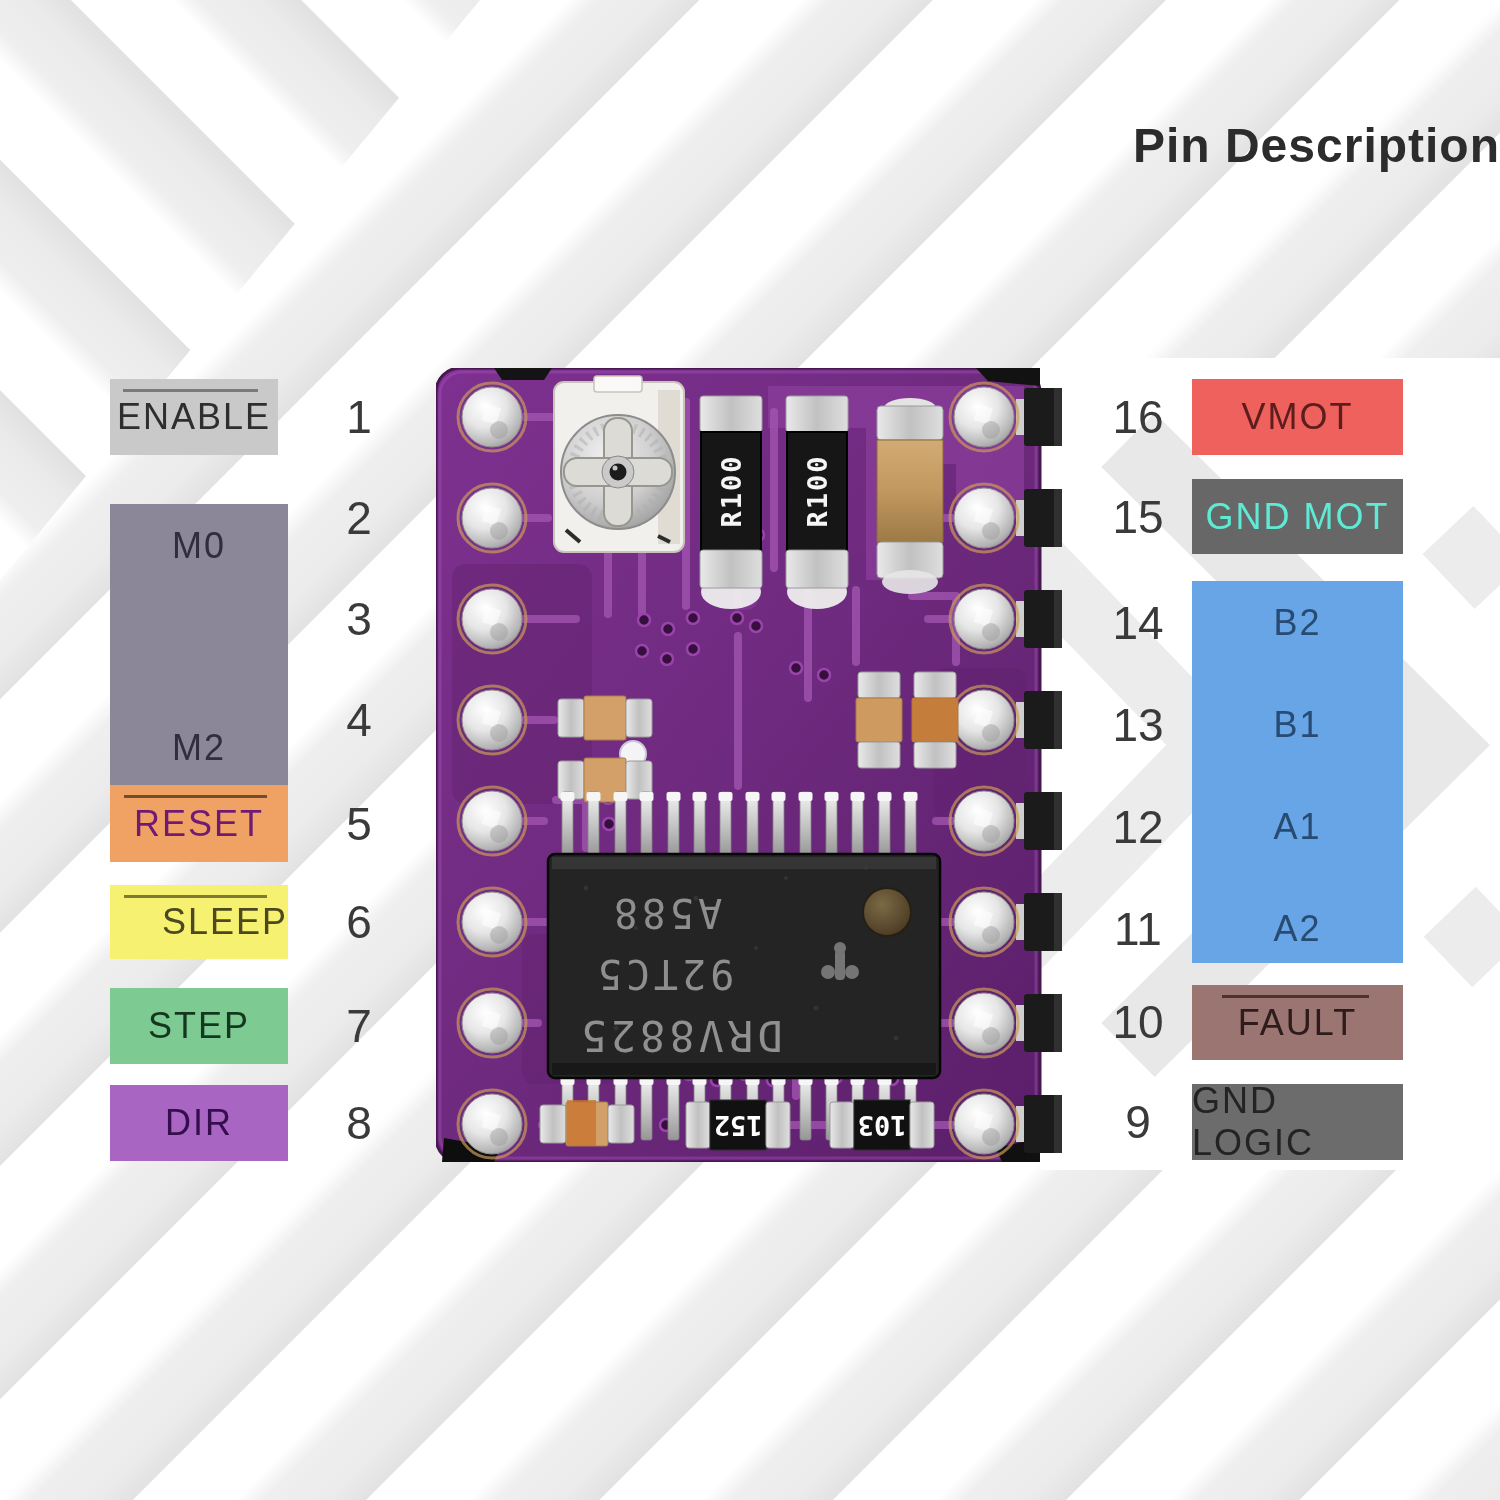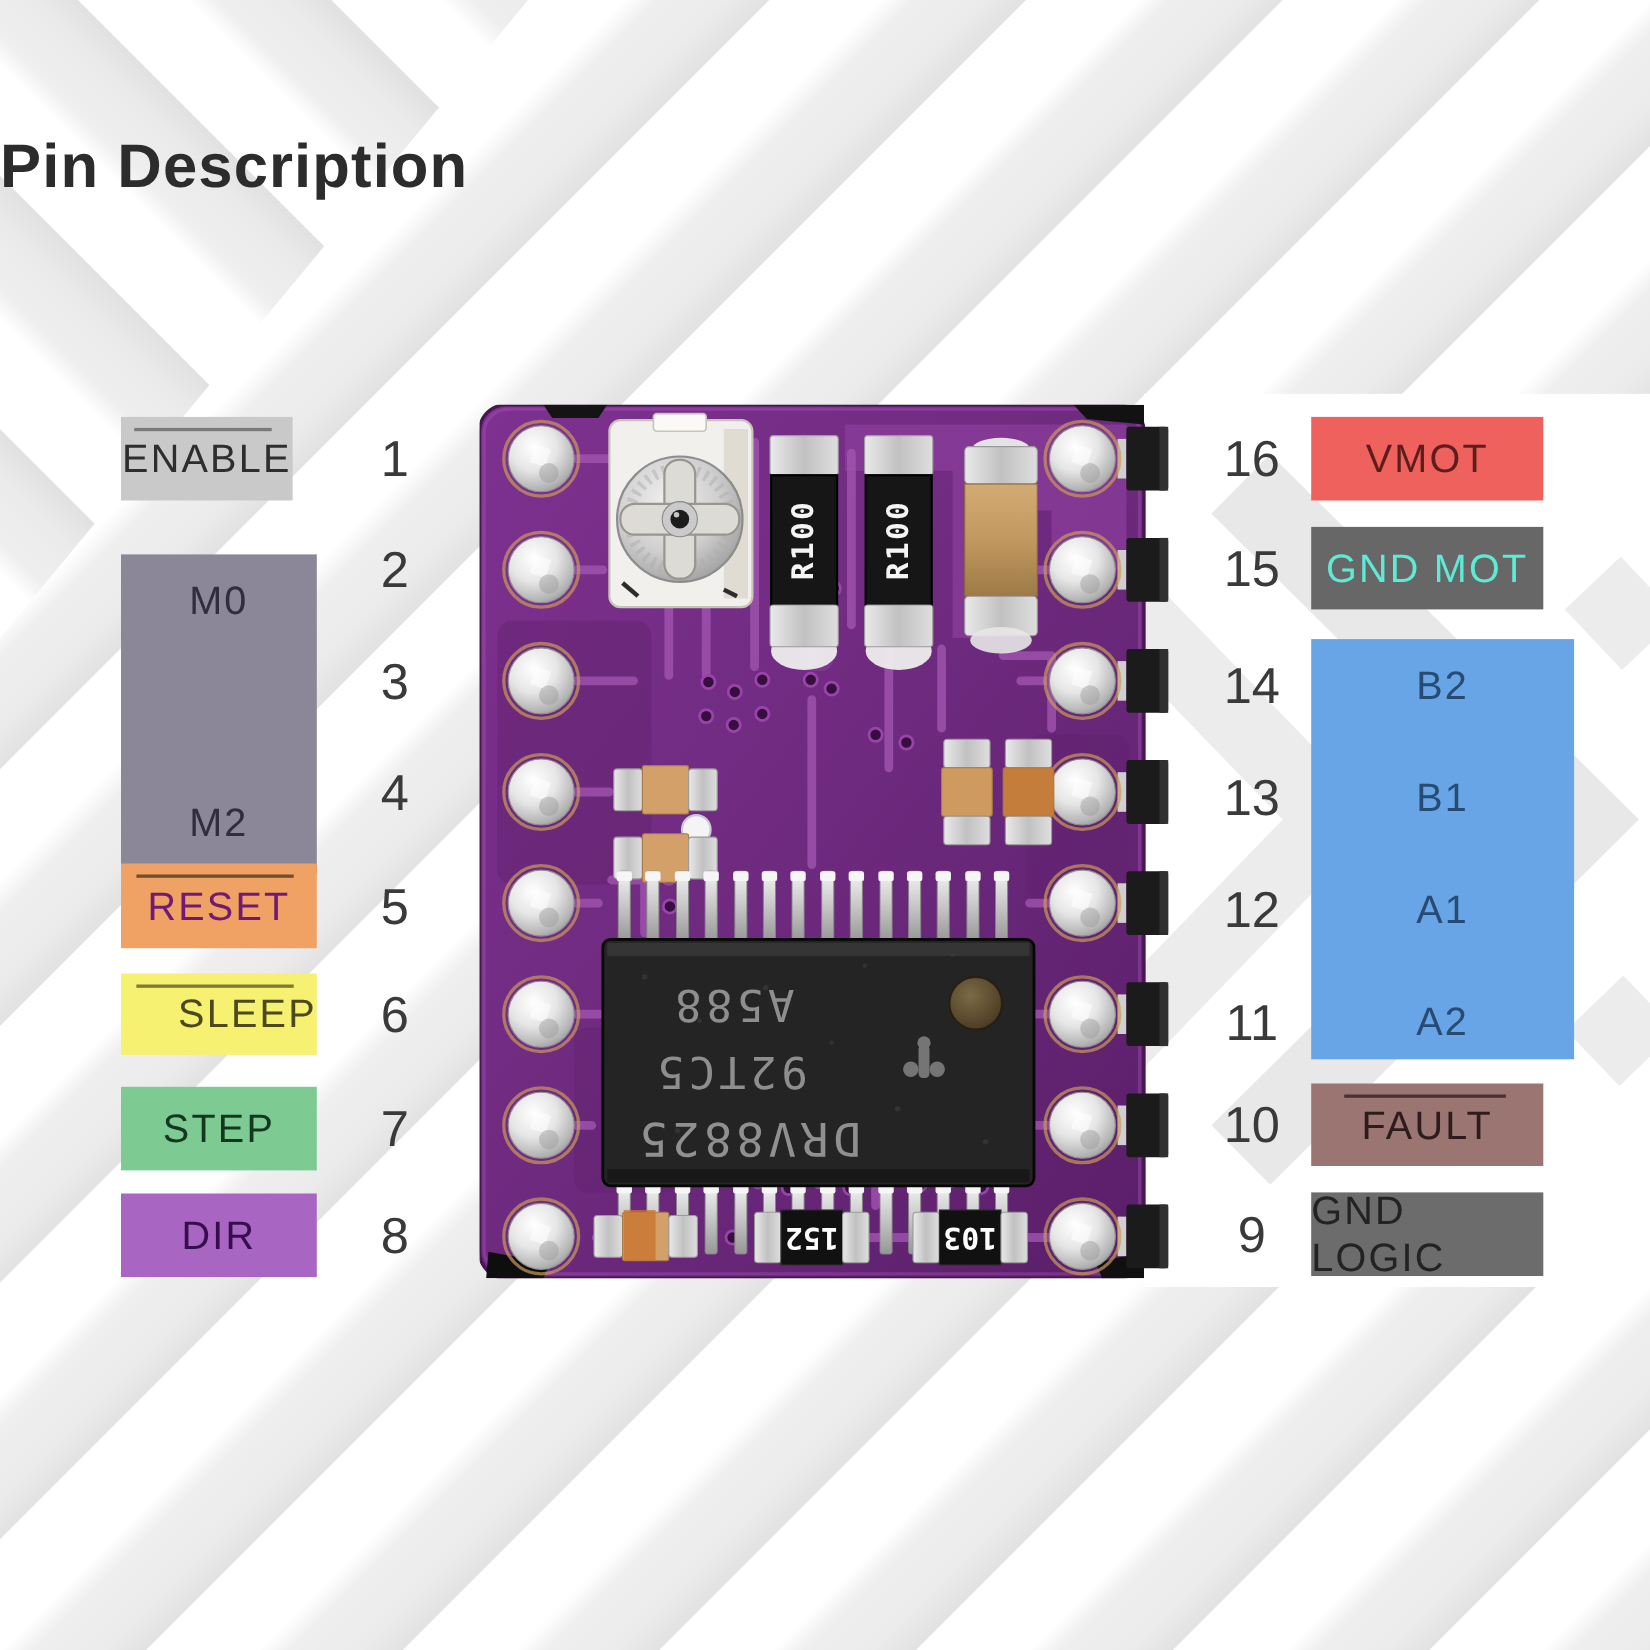--- a/index.html
+++ b/index.html
@@ -10,45 +10,45 @@
       #ffffff 0px,#ffffff 72px,#efefef 92px,#ebebeb 138px,#e2e2e2 164px,#ffffff 165px);
   }
   .bg-corner{
     position:absolute;left:0;top:0;width:520px;height:620px;
     background:repeating-linear-gradient(45deg,
       #ffffff 0px,#ffffff 70px,#efefef 90px,#eaeaea 134px,#e1e1e1 162px,#ffffff 163px);
     clip-path:polygon(0 0,480px 0,0 580px);
   }
   .bg-chevrons{position:absolute;left:0;top:0;}
   .title{
-    position:absolute;left:0;top:118px;width:1500px;text-align:left;
-    font-size:56px;font-weight:700;color:#2c2c2c;letter-spacing:1px;
+    position:absolute;left:0;top:118px;width:1500px;text-align:right;
+    font-size:48px;font-weight:700;color:#2c2c2c;letter-spacing:1px;
   }
   .pinbox{position:absolute;display:flex;align-items:center;justify-content:center;}
   .pinbox .lbl{font-size:36px;font-weight:300;letter-spacing:2px;}
   .overline{position:absolute;top:10px;left:8%;width:80%;height:3px;opacity:.75;}
   .groupbox{position:absolute;}
   .glabel{position:absolute;left:0;width:100%;height:60px;line-height:60px;text-align:center;
     font-size:36px;font-weight:300;letter-spacing:2px;}
   .num{position:absolute;height:62px;line-height:62px;text-align:center;
     font-size:46px;font-weight:300;color:#3a3a3a;}
   
-  .b-enable{left:110px;top:379px;width:156px;height:76px;background:#c9c9c9;color:#2e2e2e;}
+  .b-enable{left:110px;top:379px;width:168px;height:76px;background:#c9c9c9;color:#2e2e2e;}
   .b-enable .overline{background:#5f5f5f;}
   .b-m{left:110px;top:476px;width:178px;height:290px;background:#8b8798;color:#312d3e;margin-top:28px;}
   .b-reset{left:110px;top:785px;width:178px;height:77px;background:#efa264;color:#701a75;}
   .b-reset .overline{background:#43331f;}
   .b-sleep{left:110px;top:885px;width:178px;height:74px;background:#f6f170;color:#4c481f;justify-content:flex-end;}
   .b-sleep .overline{background:#55511f;}
   .b-step{left:110px;top:988px;width:178px;height:76px;background:#7dcb92;color:#14371f;}
   .b-dir{left:110px;top:1085px;width:178px;height:76px;background:#a965c2;color:#360d4e;}
   
   .b-vmot{left:1192px;top:379px;width:211px;height:76px;background:#ef615c;color:#5c1d1c;}
   .b-gndmot{left:1192px;top:479px;width:211px;height:75px;background:#676767;color:#5eead4;}
-  .b-blue{left:1192px;top:581px;width:211px;height:382px;background:#68a5e6;color:#274b72;padding-left:28px;}
+  .b-blue{left:1192px;top:581px;width:211px;height:382px;background:#68a5e6;color:#274b72;}
   .b-fault{left:1192px;top:985px;width:211px;height:75px;background:#9b7572;color:#2d1c1b;}
   .b-fault .overline{background:#2d1c1b;left:14%;width:70%;}
   .b-gndlogic{left:1192px;top:1084px;width:211px;height:76px;background:#6c6c6c;color:#232323;}
   .board-wrap{position:absolute;left:436px;top:368px;width:640px;height:794px;}
   text.marking{font-family:"DejaVu Sans Mono",monospace;}
 </style>
 </head>
 <body>
 
 <div class="canvas">

